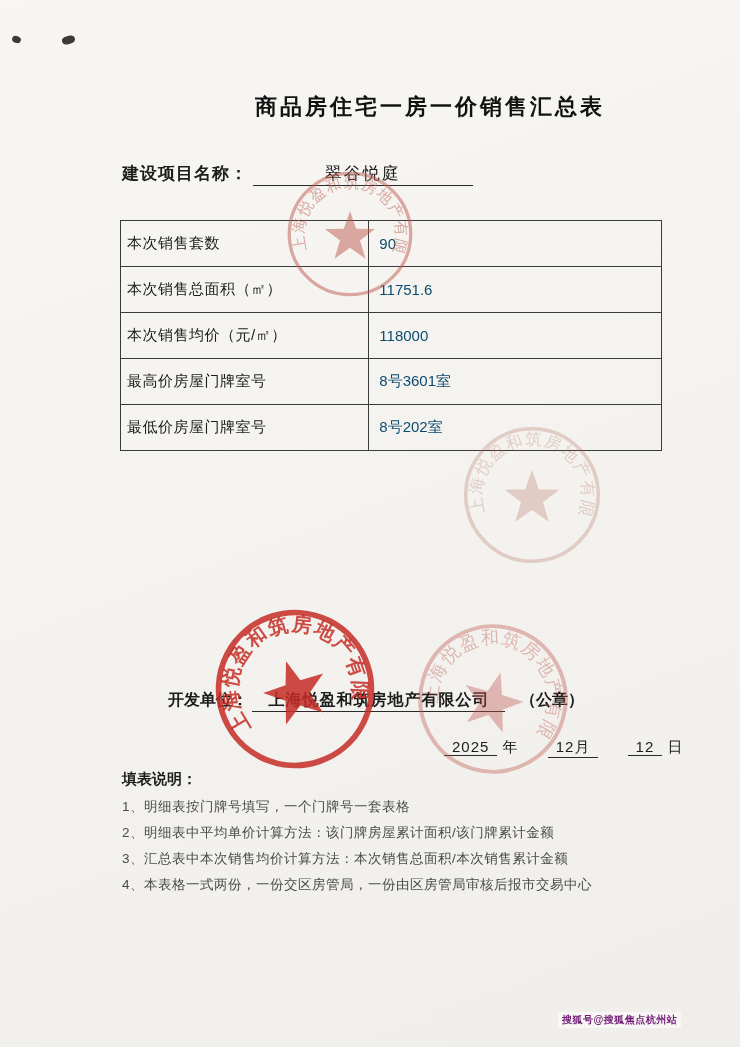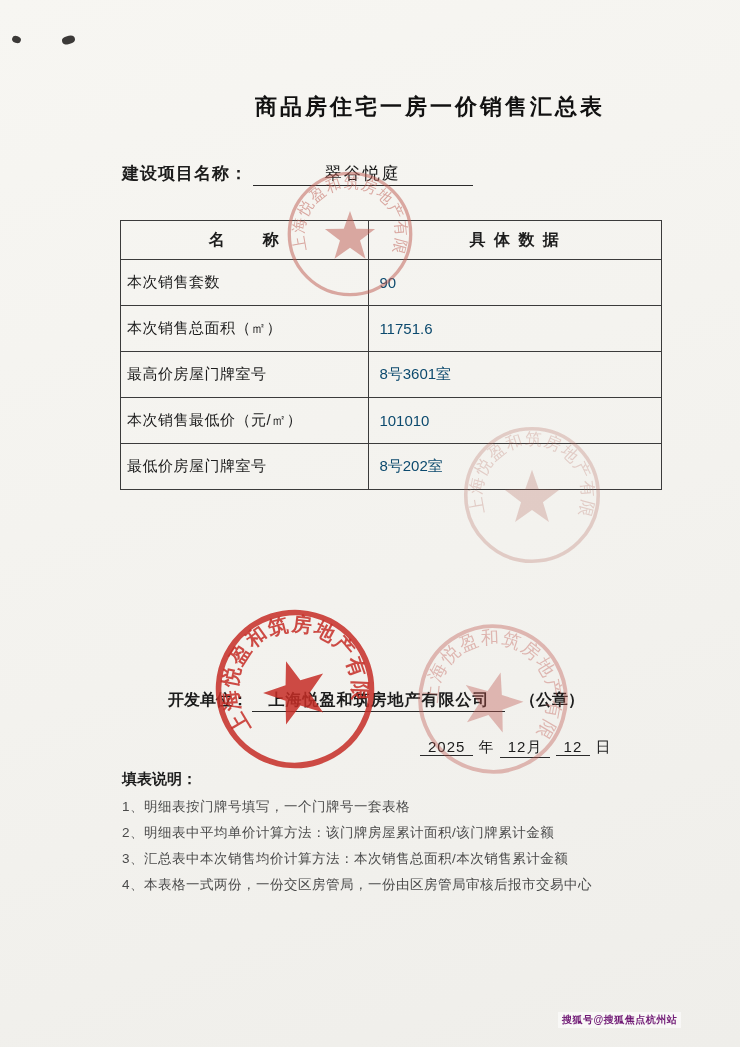--- a/index.html
+++ b/index.html
@@ -27,21 +27,21 @@
   }
   table.summary th{height:36px;font-size:16px;font-weight:bold;text-align:center;letter-spacing:2px;}
   table.summary td{height:43px;}
   td.cell-label{width:250px;font-weight:normal;padding-left:6px;letter-spacing:.5px;}
   td.cell-value{width:292px;padding-left:10px;font-weight:normal;color:#0c4a6e;}
   .dev-line{left:168px;top:682px;font-size:16px;z-index:4;margin-top:8px;}
   .dev-label{font-weight:bold;}
   .dev-name{padding:0 16px;font-weight:600;letter-spacing:1px;}
   .seal-note{margin-left:10px;font-weight:bold;}
   .date-line{left:420px;top:738px;font-size:15px;z-index:4;letter-spacing:1px;}
-  .date-part{padding:0 8px;}
+  .date-part{padding:0 8px;margin-left:24px;}
   .notes-title{left:122px;top:770px;font-size:15px;font-weight:bold;z-index:4;}
   .note-item{left:122px;font-size:13.5px;color:#4a4a4a;letter-spacing:.5px;z-index:4;}
   .note-1{top:798px;} .note-2{top:824px;} .note-3{top:850px;} .note-4{top:876px;}
   .watermark{
     left:558px;top:1012px;font-size:10px;font-weight:bold;color:#701a75;
     background:rgba(255,255,255,.55);padding:1px 4px;z-index:6;letter-spacing:.5px;
   }
   .stamp{pointer-events:none;z-index:5;}
   .stamp svg{width:100%;height:100%;}
   .stamp-top{left:284px;top:168px;width:132px;height:132px;color:rgba(190,90,80,.50);}
@@ -60,39 +60,35 @@
 
 <div class="abs doc-title">商品房住宅一房一价销售汇总表</div>
 
 <div class="abs project-line">
   <span class="project-label">建设项目名称：</span>
   <span class="uline project-name">翠谷悦庭</span>
 </div>
 
 <table class="summary">
   <tbody>
-      <tr>
-    <th>名　　称</th>
-    <th>具 体 数 据</th>
-  </tr>
   <tr>
     <td class="cell-label">本次销售套数</td>
     <td class="cell-value">90</td>
   </tr>
   <tr>
     <td class="cell-label">本次销售总面积（㎡）</td>
     <td class="cell-value">11751.6</td>
   </tr>
   <tr>
+    <td class="cell-label">本次销售均价（元/㎡）</td>
+    <td class="cell-value">118000</td>
+  </tr>
+  <tr>
     <td class="cell-label">最高价房屋门牌室号</td>
     <td class="cell-value">8号3601室</td>
-  </tr>
-  <tr>
-    <td class="cell-label">本次销售最低价（元/㎡）</td>
-    <td class="cell-value">101010</td>
   </tr>
   <tr>
     <td class="cell-label">最低价房屋门牌室号</td>
     <td class="cell-value">8号202室</td>
   </tr>
 </tbody>
   </table>
 
 <div class="abs dev-line">
   <span class="dev-label">开发单位：</span>

